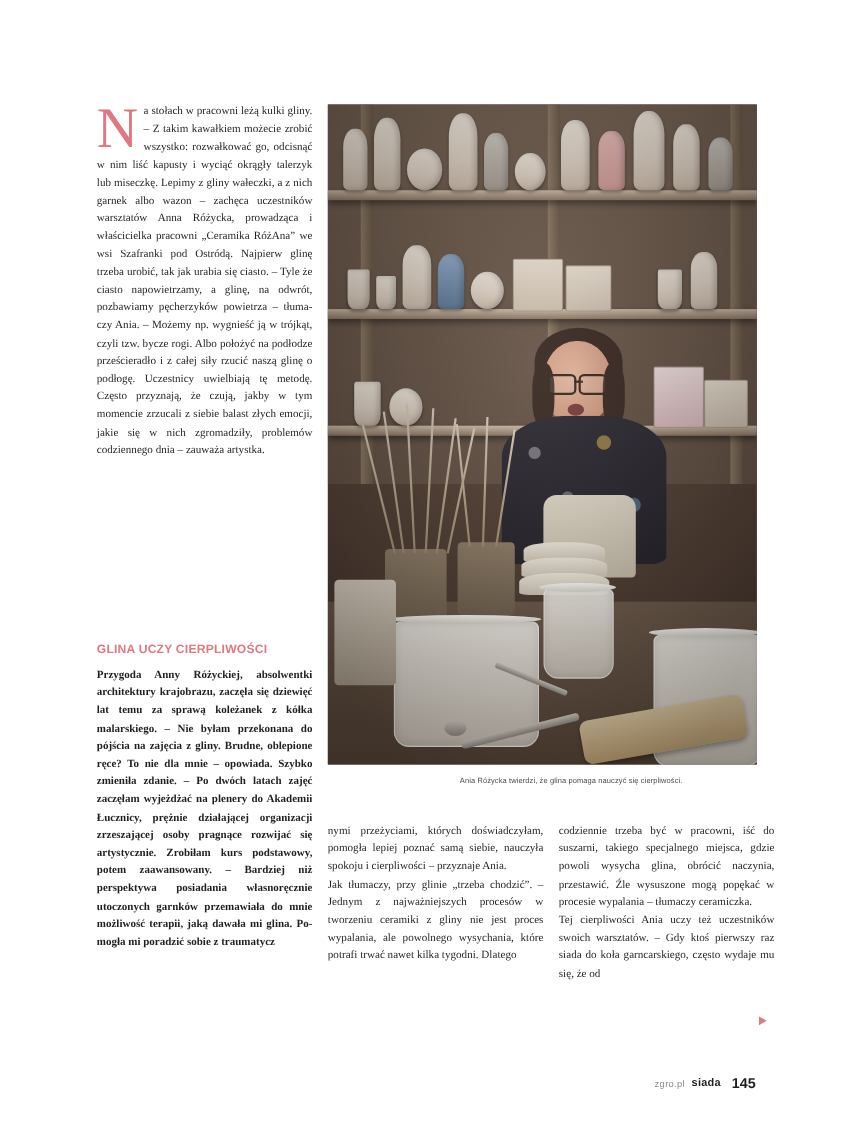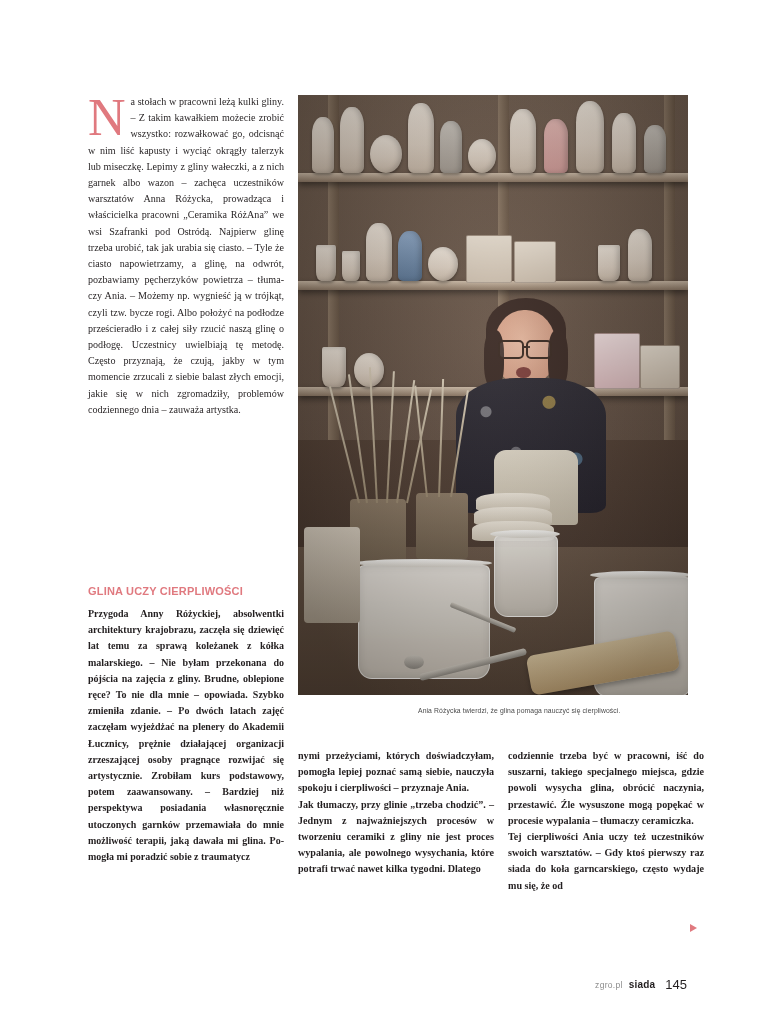--- a/index.html
+++ b/index.html
@@ -72,21 +72,21 @@
 
   
   .col-bottom {
     position: absolute;
     top: 748px;
     width: 196px;
     font-size: 10.1px;
     line-height: 16.2px;
     text-align: justify;
   }
-  .col-bottom p { margin: 0; font-weight: bold; }
+  .col-bottom p { margin: 0; }
   #col-b1 { left: 88px; }
   #col-b2 { left: 298px; }
   #col-b3 { left: 508px; }
 
   
   .photo-wrap {
     position: absolute;
     left: 298px;
     top: 95px;
     width: 390px;
@@ -287,21 +287,21 @@
     letter-spacing: 0.3px;
   }
   .footer .brand-dark {
     font-size: 10px;
     font-weight: bold;
     color: #231f20;
     letter-spacing: 0.2px;
   }
   .footer .page-no {
     font-size: 13px;
-    font-weight: normal;
+    font-weight: bold;
     color: #231f20;
     margin-left: 4px;
     text-align: center;
   }
   .arrow {
     position: absolute;
     right: 78px;
     top: 924px;
     width: 0; height: 0;
     border-left: 7px solid #e0797f;

